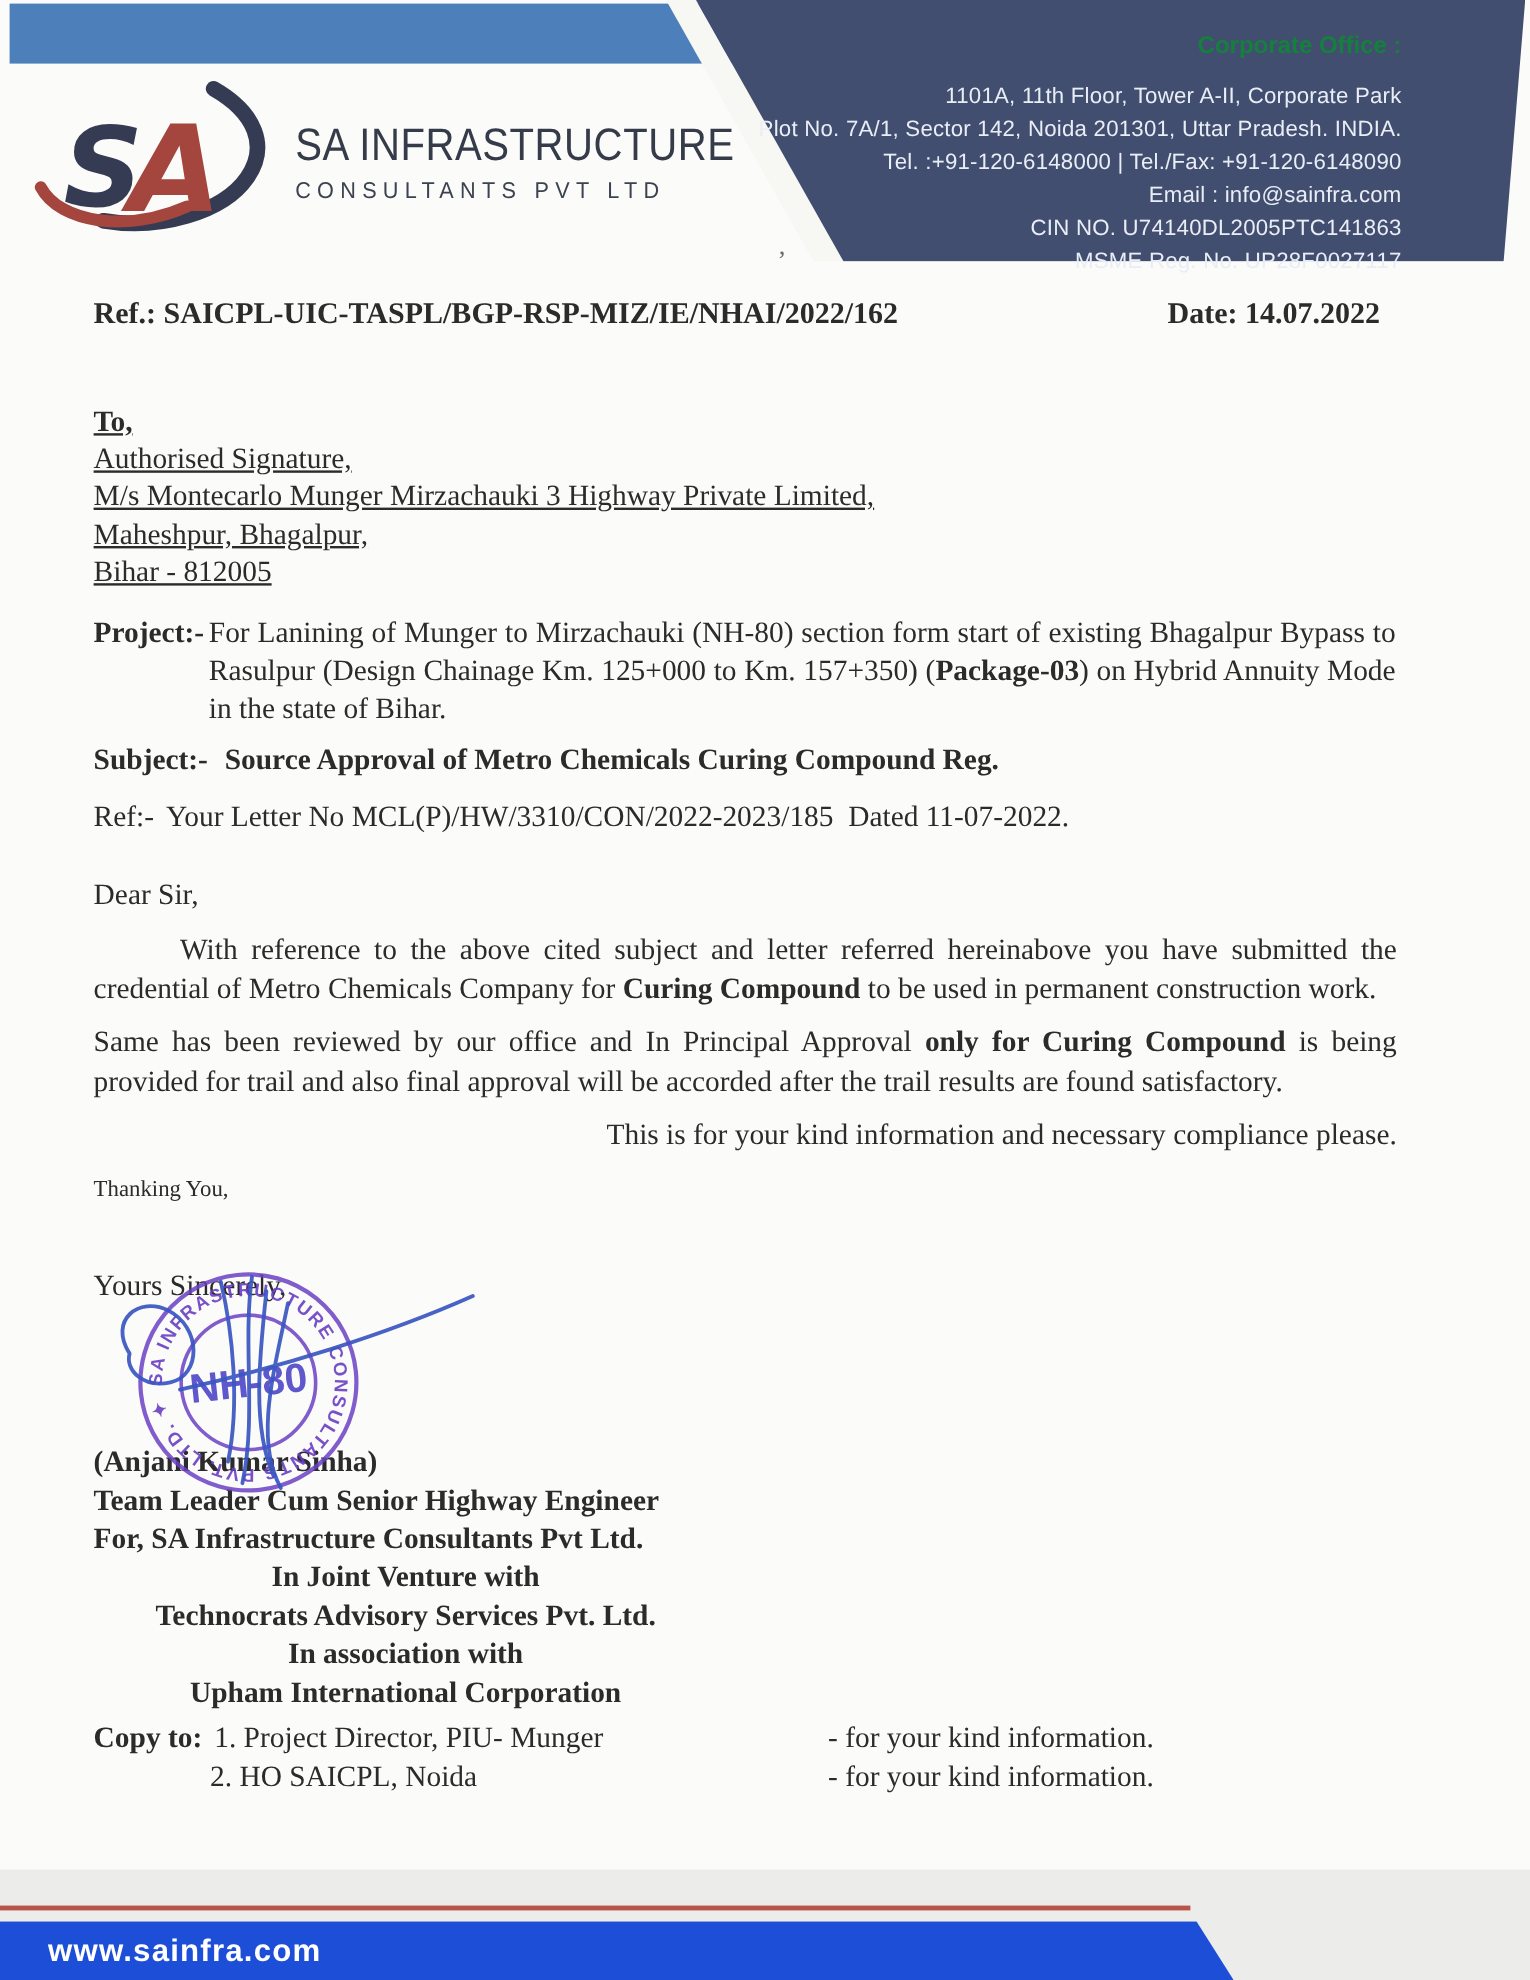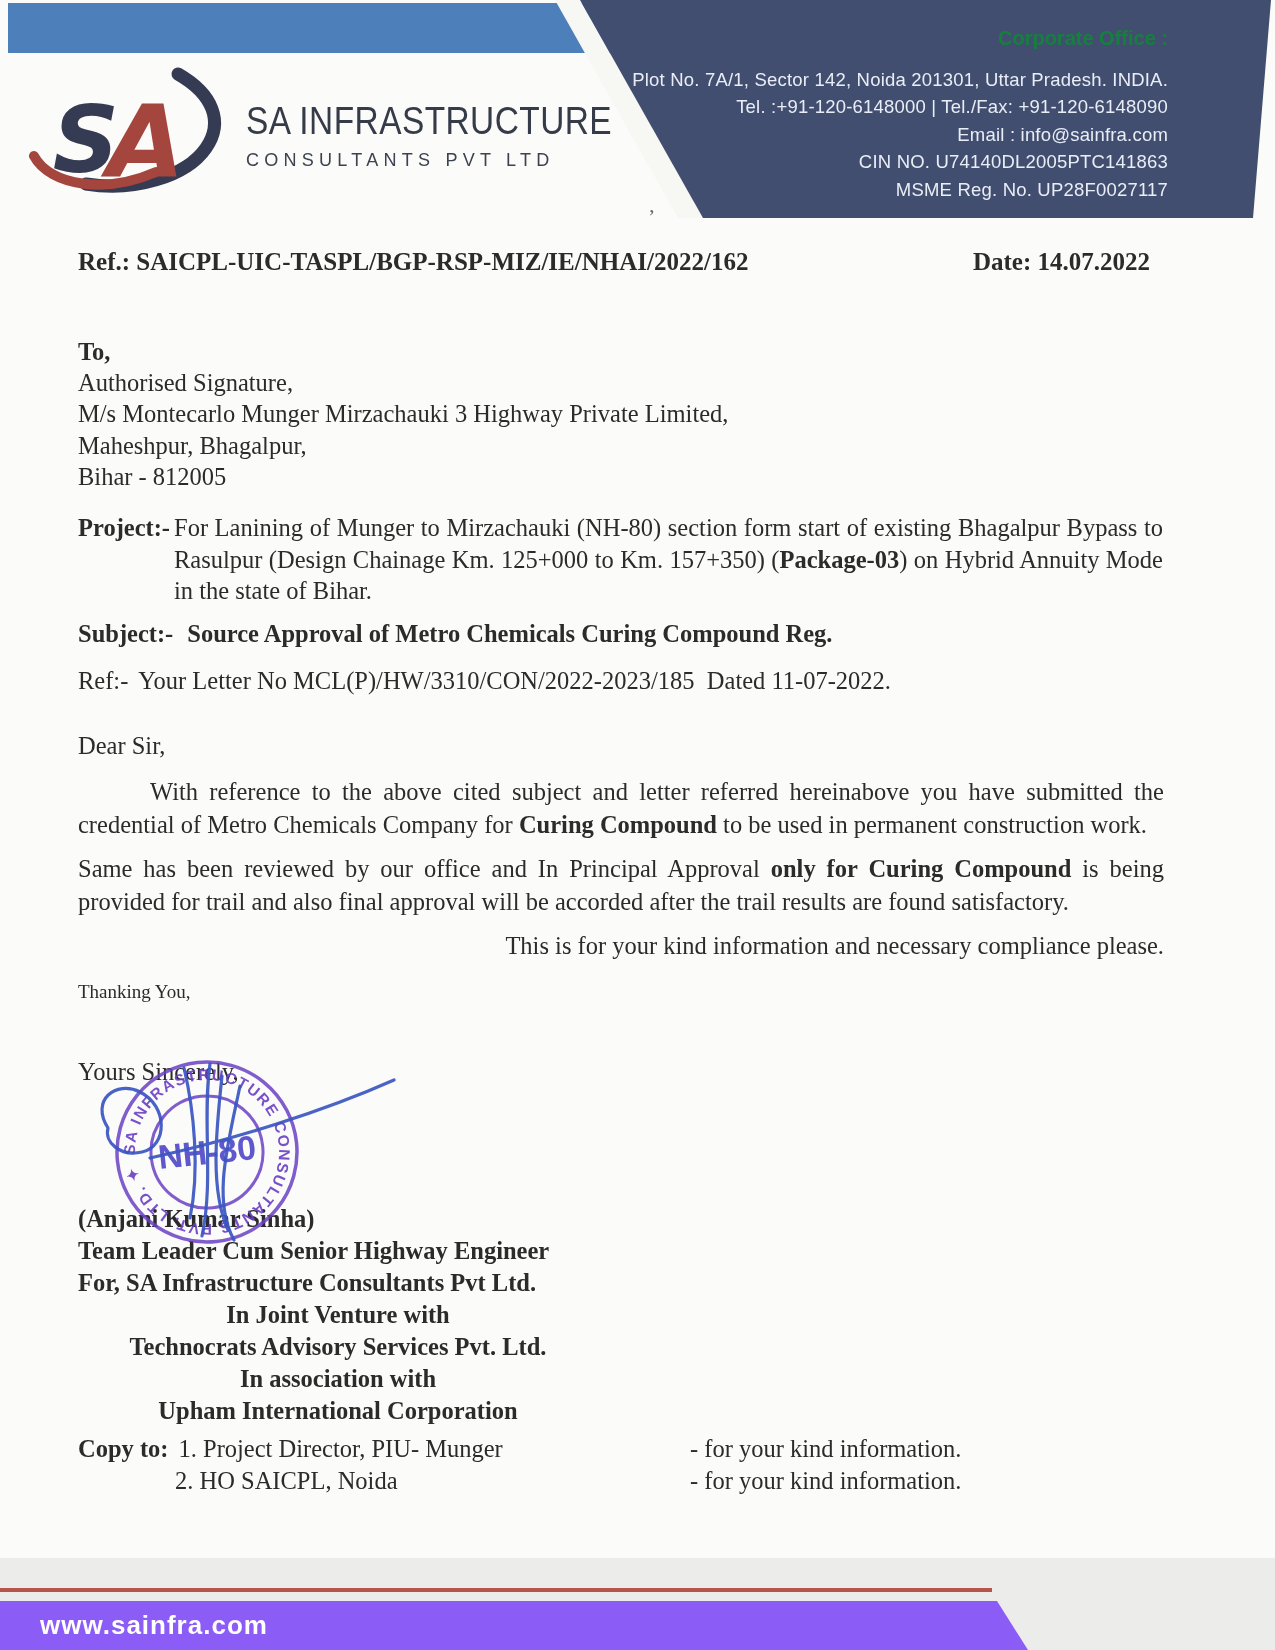--- a/index.html
+++ b/index.html
@@ -20,21 +20,21 @@
   .corp .corp-title{font-size:20px;font-weight:bold;color:#15803d;margin-bottom:16px;}
   .corp .corp-line{font-size:18.5px;line-height:27.4px;letter-spacing:.2px;}
   .logo-svg{position:absolute;left:28px;top:60px;z-index:4;}
   .brand{position:absolute;left:246px;top:100px;z-index:4;font-family:"Liberation Sans", sans-serif;}
   .brand-1{font-size:38px;color:#353b48;letter-spacing:.5px;transform:scaleX(.88);transform-origin:left top;white-space:nowrap;}
   .brand-2{margin-top:6px;font-size:19px;color:#3c4250;letter-spacing:5.5px;transform:scaleX(.95);transform-origin:left top;white-space:nowrap;}
   .scan-mark{position:absolute;left:648px;top:204px;font-size:22px;color:#6b6b6b;z-index:4;}
   
   .refrow{position:absolute;left:78px;top:248px;width:1072px;display:flex;justify-content:space-between;
     font-weight:bold;font-size:25px;}
-  .toblock{position:absolute;left:78px;top:336px;font-size:24.5px;line-height:31.2px;}
+  .toblock{position:absolute;left:78px;top:336px;font-size:24.5px;line-height:31.2px;text-decoration:underline;}
   .hang{position:absolute;left:78px;width:1085px;font-size:24.5px;line-height:31.5px;text-align:justify;}
   .hang .lbl{position:absolute;left:0;top:0;font-weight:bold;}
   .project{top:512px;padding-left:96px;box-sizing:border-box;}
   .subject{position:absolute;left:78px;top:620px;font-size:24.5px;font-weight:bold;}
   .subject .lbl{margin-right:14px;}
   .ref2{position:absolute;left:78px;top:667px;font-size:24.5px;}
   .ref2 .lbl{font-weight:normal;margin-right:10px;}
   .dear{position:absolute;left:78px;top:732px;font-size:24.5px;font-weight:normal;}
   .para{position:absolute;left:78px;width:1086px;font-size:24.5px;line-height:32.5px;text-align:justify;}
   .p1{top:776px;text-indent:72px;}
@@ -47,21 +47,21 @@
   .sigblock .c{text-align:center;}
   .copyrow{position:absolute;left:78px;width:1080px;font-size:24.5px;}
   .copy1{top:1435px;}
   .copy2{top:1467px;}
   .copyrow .lbl{font-weight:bold;margin-right:10px;}
   .copyrow .note{position:absolute;left:612px;top:0;}
   .copy2 .item{margin-left:97px;}
   
   .foot-gray{position:absolute;left:0;top:1558px;width:1275px;height:92px;background:#ecedeb;}
   .foot-red{position:absolute;left:0;top:1588px;width:992px;height:4px;background:#b9544a;}
-  .foot-navy{position:absolute;left:0;top:1601px;width:1040px;height:49px;background:#8b5cf6;
+  .foot-navy{position:absolute;left:0;top:1601px;width:1040px;height:49px;background:#1d4ed8;
     clip-path:polygon(0 0,997px 0,1028px 49px,0 49px);}
   .foot-www{position:absolute;left:40px;top:0;height:49px;line-height:49px;
     font-family:"Liberation Sans", sans-serif;font-weight:bold;font-size:26px;color:#ffffff;letter-spacing:1px;}
 </style>
 </head>
 <body>
 
 <div class="page">
 
   <div class="blue-bar"></div>
@@ -79,20 +79,21 @@
     <text x="118" y="116" font-family="DejaVu Sans, sans-serif" font-style="italic" font-weight="bold" font-size="100" fill="#a4453e" text-anchor="middle">A</text>
   </svg>
 
   <div class="brand">
     <div class="brand-1">SA INFRASTRUCTURE</div>
     <div class="brand-2">CONSULTANTS PVT LTD</div>
   </div>
 
   <div class="corp">
     <div class="corp-title">Corporate Office :</div>
+    <div class="corp-line">1101A, 11th Floor, Tower A-II, Corporate Park</div>
     <div class="corp-line">Plot No. 7A/1, Sector 142, Noida 201301, Uttar Pradesh. INDIA.</div>
     <div class="corp-line">Tel. :+91-120-6148000 | Tel./Fax: +91-120-6148090</div>
     <div class="corp-line">Email : info@sainfra.com</div>
     <div class="corp-line">CIN NO. U74140DL2005PTC141863</div>
     <div class="corp-line">MSME Reg. No. UP28F0027117</div>
   </div>
 
   <div class="scan-mark">’</div>
 
   <div class="refrow">

